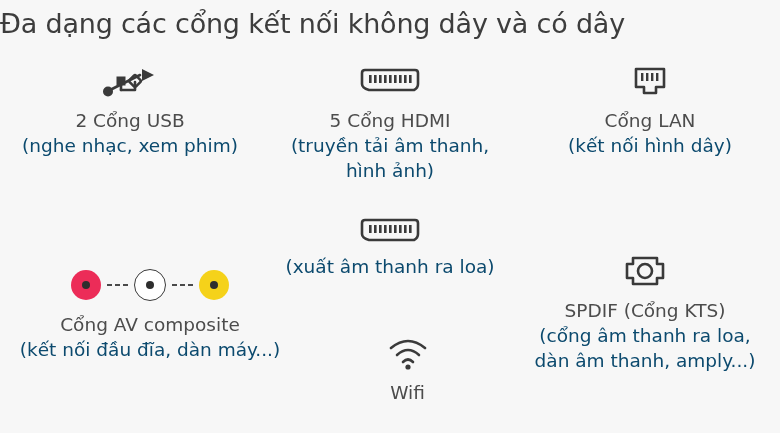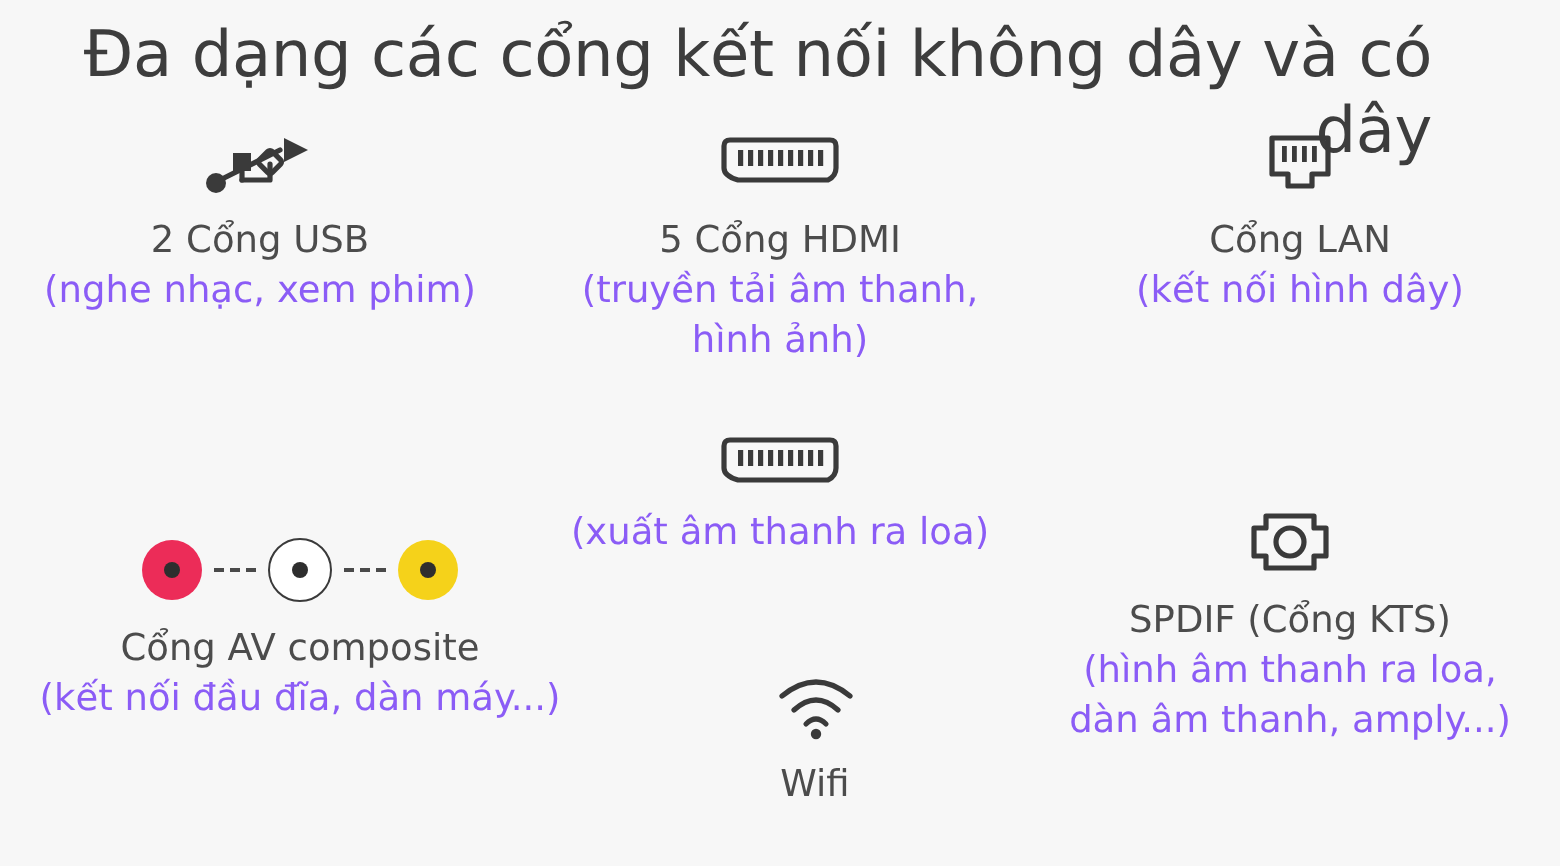--- a/index.html
+++ b/index.html
@@ -13,22 +13,22 @@
     font-family: "DejaVu Sans", sans-serif;
     color: #4a4a4a;
     overflow: hidden;
     position: relative;
   }
   .title {
     position: absolute;
     top: 8px;
     left: 0;
     width: 716px;
-    text-align: right;
-    font-size: 32px;
+    text-align: left;
+    font-size: 27px;
     color: #3d3d3d;
     letter-spacing: -0.2px;
   }
 
   .item {
     position: absolute;
     text-align: center;
   }
   .icon-wrap {
     display: flex;
@@ -38,21 +38,21 @@
   }
   .label {
     font-size: 18.5px;
     color: #4c4c4c;
     line-height: 25px;
     margin-top: 4px;
     white-space: pre-line;
   }
   .sub {
     font-size: 18.5px;
-    color: #8b5cf6;
+    color: #0c4a6e;
     line-height: 25px;
     white-space: pre-line;
     text-align: center;
   }
 
   
   #item-usb      { left: 0px;   top: 58px;  width: 260px; }
   #item-hdmi     { left: 260px; top: 58px;  width: 260px; }
   #item-lan      { left: 520px; top: 58px;  width: 260px; }
   #item-earc     { left: 260px; top: 208px; width: 260px; }
@@ -204,21 +204,21 @@
 </div>
 
 <div class="item" id="item-spdif">
   <div class="icon-wrap">
     <svg width="52" height="42" viewBox="0 0 52 42">
       <path d="M14 8 L38 8 L38 14 L44 14 L44 28 L38 28 L38 34 L14 34 L14 28 L8 28 L8 14 L14 14 Z" fill="none" stroke="#3a3a3a" stroke-width="2.6" stroke-linejoin="round"></path>
       <circle cx="26" cy="21" r="7" fill="none" stroke="#3a3a3a" stroke-width="2.6"></circle>
     </svg>
   </div>
   <div class="label">SPDIF (Cổng KTS)</div>
-  <div class="sub">(hình âm thanh ra loa,
+  <div class="sub">(cổng âm thanh ra loa,
 dàn âm thanh, amply...)</div>
 </div>
 
 <div class="item" id="item-wifi">
   <div class="icon-wrap">
     <svg width="56" height="40" viewBox="0 0 56 40">
       <g fill="none" stroke="#3a3a3a" stroke-width="2.6" stroke-linecap="round">
         <path d="M11 15 Q28 1 45 15"></path>
         <path d="M17 22 Q28 12 39 22"></path>
         <path d="M23 29 Q28 24 33 29"></path>

